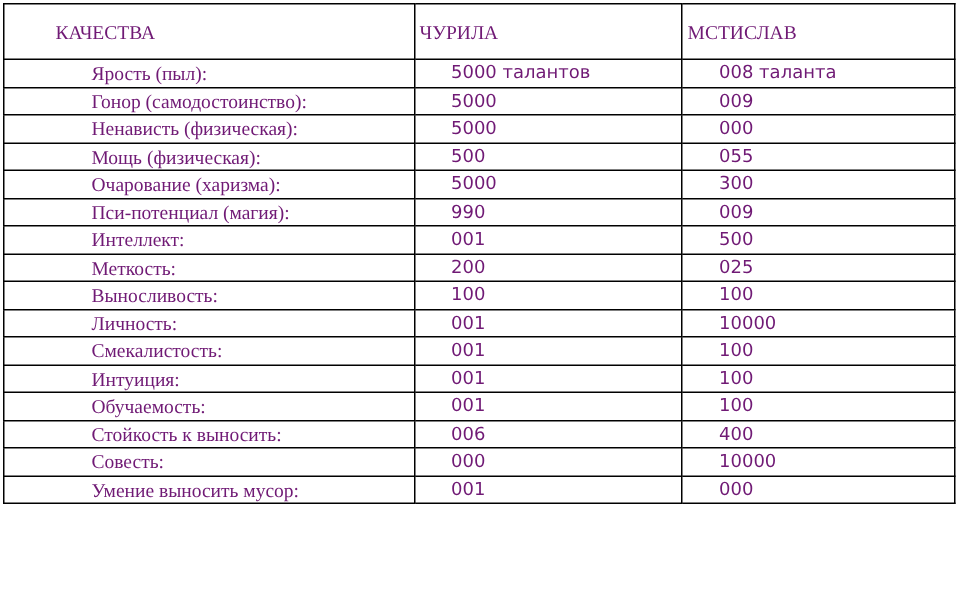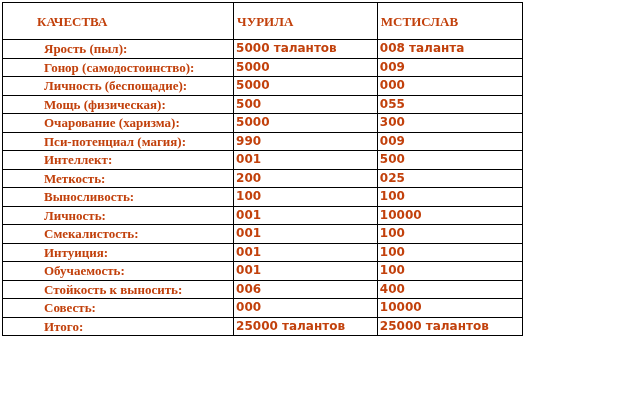--- a/index.html
+++ b/index.html
@@ -1,41 +1,40 @@
 <!DOCTYPE html>
 <html><head>
 <meta charset="utf-8">
 <style>
   html, body { margin: 0; padding: 0; background: #ffffff; }
   body { width: 639px; height: 410px; overflow: hidden; position: relative; }
   table {
     position: absolute; left: 2px; top: 2px;
     border-collapse: collapse;
-    width: 521px;
+    width: 635px;
     font-family: "Liberation Serif", "DejaVu Serif", serif;
     font-size: 13px;
-    color: #c2410c;
-    font-weight: bold;
+    color: #701a75;
   }
   td {
     border: 1px solid #000;
     padding: 0 0 0 4px;
     height: 17.5px;
     line-height: 17px;
     white-space: nowrap;
     vertical-align: middle;
   }
   .num { font-family: "DejaVu Sans", "Liberation Sans", sans-serif; font-size: 12px; }
   tr.head td { height: 36px; padding-left: 34px; font-size: 13px; }
   tr.head td.c2, tr.head td.c3 { padding-left: 3px; }
   col.c1 { width: 274px; }
   col.c2 { width: 179px; }
   col.c3 { width: 182px; }
-  td.c1 { padding-left: 41px; }
-  td.c2, td.c3 { padding-left: 2px; }
+  td.c1 { padding-left: 58px; }
+  td.c2, td.c3 { padding-left: 24px; }
 </style>
 </head>
 <body>
 
 <table>
   <colgroup>
       <col class="c1">
       <col class="c2">
       <col class="c3">
     </colgroup>
@@ -49,21 +48,21 @@
         <td class="c1">Ярость (пыл):</td>
         <td class="c2 num">5000 талантов</td>
         <td class="c3 num">008 таланта</td>
       </tr>
     <tr>
         <td class="c1">Гонор (самодостоинство):</td>
         <td class="c2 num">5000</td>
         <td class="c3 num">009</td>
       </tr>
     <tr>
-        <td class="c1">Личность (беспощадие):</td>
+        <td class="c1">Ненависть (физическая):</td>
         <td class="c2 num">5000</td>
         <td class="c3 num">000</td>
       </tr>
     <tr>
         <td class="c1">Мощь (физическая):</td>
         <td class="c2 num">500</td>
         <td class="c3 num">055</td>
       </tr>
     <tr>
         <td class="c1">Очарование (харизма):</td>
@@ -114,18 +113,18 @@
         <td class="c1">Стойкость к выносить:</td>
         <td class="c2 num">006</td>
         <td class="c3 num">400</td>
       </tr>
     <tr>
         <td class="c1">Совесть:</td>
         <td class="c2 num">000</td>
         <td class="c3 num">10000</td>
       </tr>
     <tr>
-        <td class="c1">Итого:</td>
-        <td class="c2 num">25000 талантов</td>
-        <td class="c3 num">25000 талантов</td>
+        <td class="c1">Умение выносить мусор:</td>
+        <td class="c2 num">001</td>
+        <td class="c3 num">000</td>
       </tr>
   </tbody>
 </table>
 
 </body></html>

